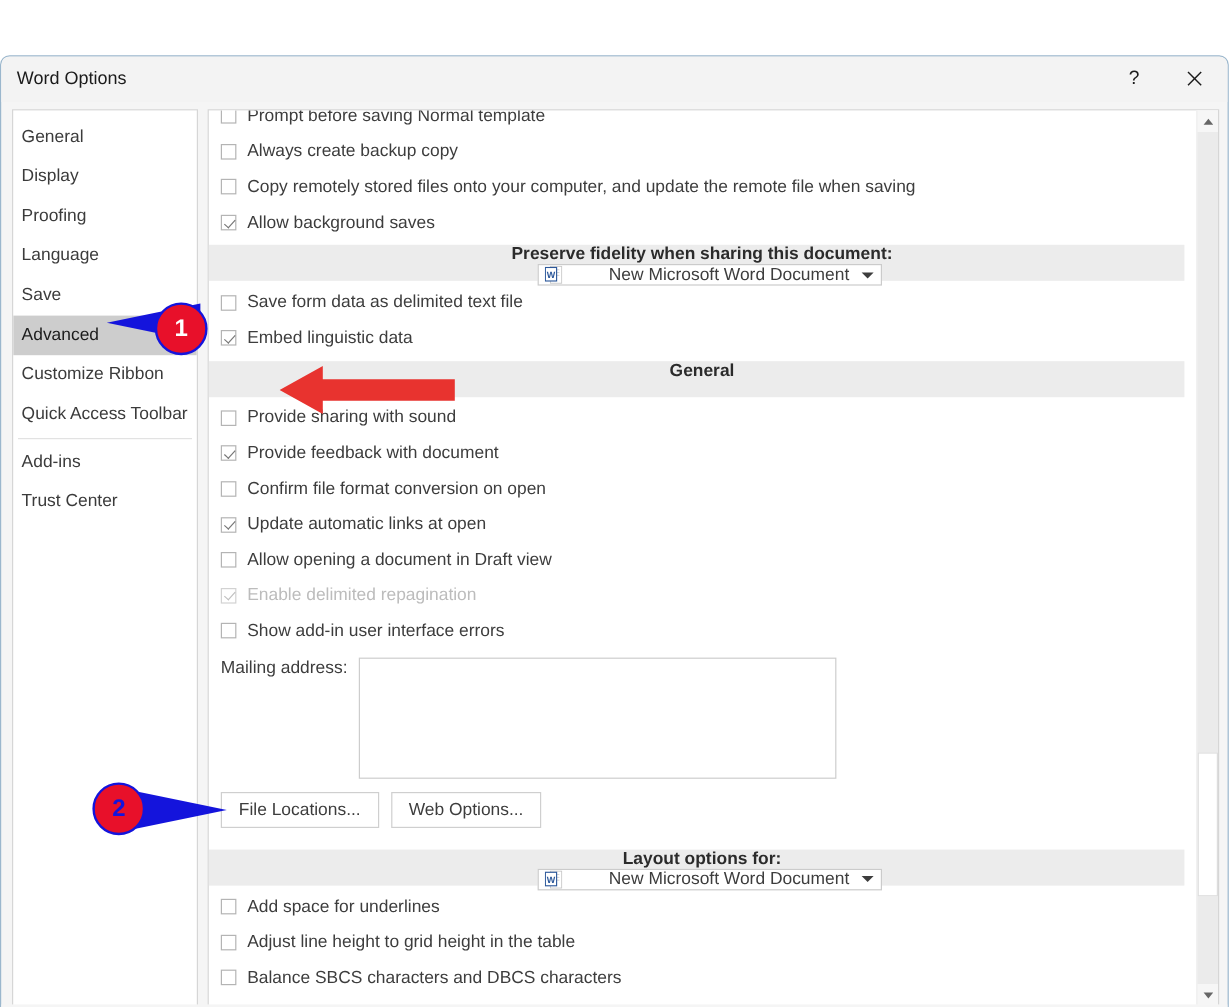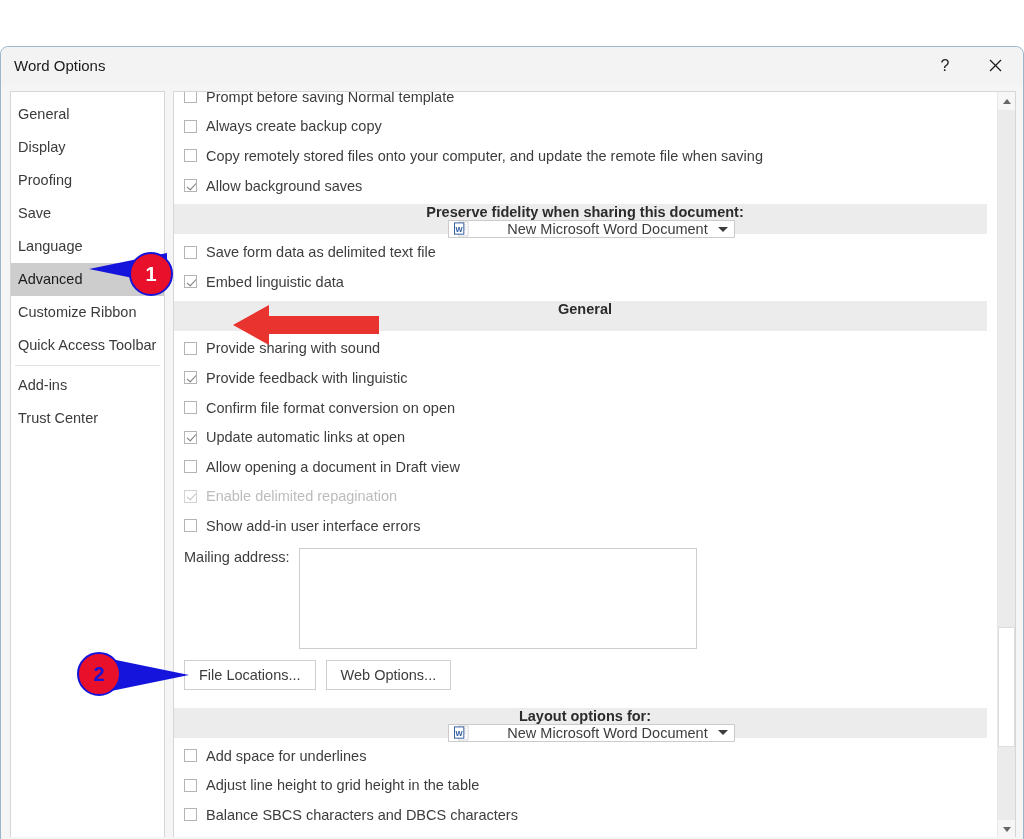--- a/index.html
+++ b/index.html
@@ -366,24 +366,24 @@
     <div class="nav-item">
       <span>General</span>
     </div>
     <div class="nav-item">
       <span>Display</span>
     </div>
     <div class="nav-item">
       <span>Proofing</span>
     </div>
     <div class="nav-item">
+      <span>Language</span>
+    </div>
+    <div class="nav-item">
       <span>Save</span>
-    </div>
-    <div class="nav-item">
-      <span>Language</span>
     </div>
     <div class="nav-item selected">
       <span>Advanced</span>
     </div>
     <div class="nav-item">
       <span>Customize Ribbon</span>
     </div>
     <div class="nav-item">
       <span>Quick Access Toolbar</span>
     </div>
@@ -450,21 +450,21 @@
           <div class="section-title">General</div>
         </div>
 
         <div class="row">
           <div class="cb"></div>
           <div class="cb-label">Provide sharing with sound</div>
         </div>
 
         <div class="row">
           <div class="cb checked"></div>
-          <div class="cb-label">Provide feedback with linguistic</div>
+          <div class="cb-label">Provide feedback with document</div>
         </div>
 
         <div class="row">
           <div class="cb"></div>
           <div class="cb-label">Confirm file format conversion on open</div>
         </div>
 
         <div class="row">
           <div class="cb checked"></div>
           <div class="cb-label">Update automatic links at open</div>

